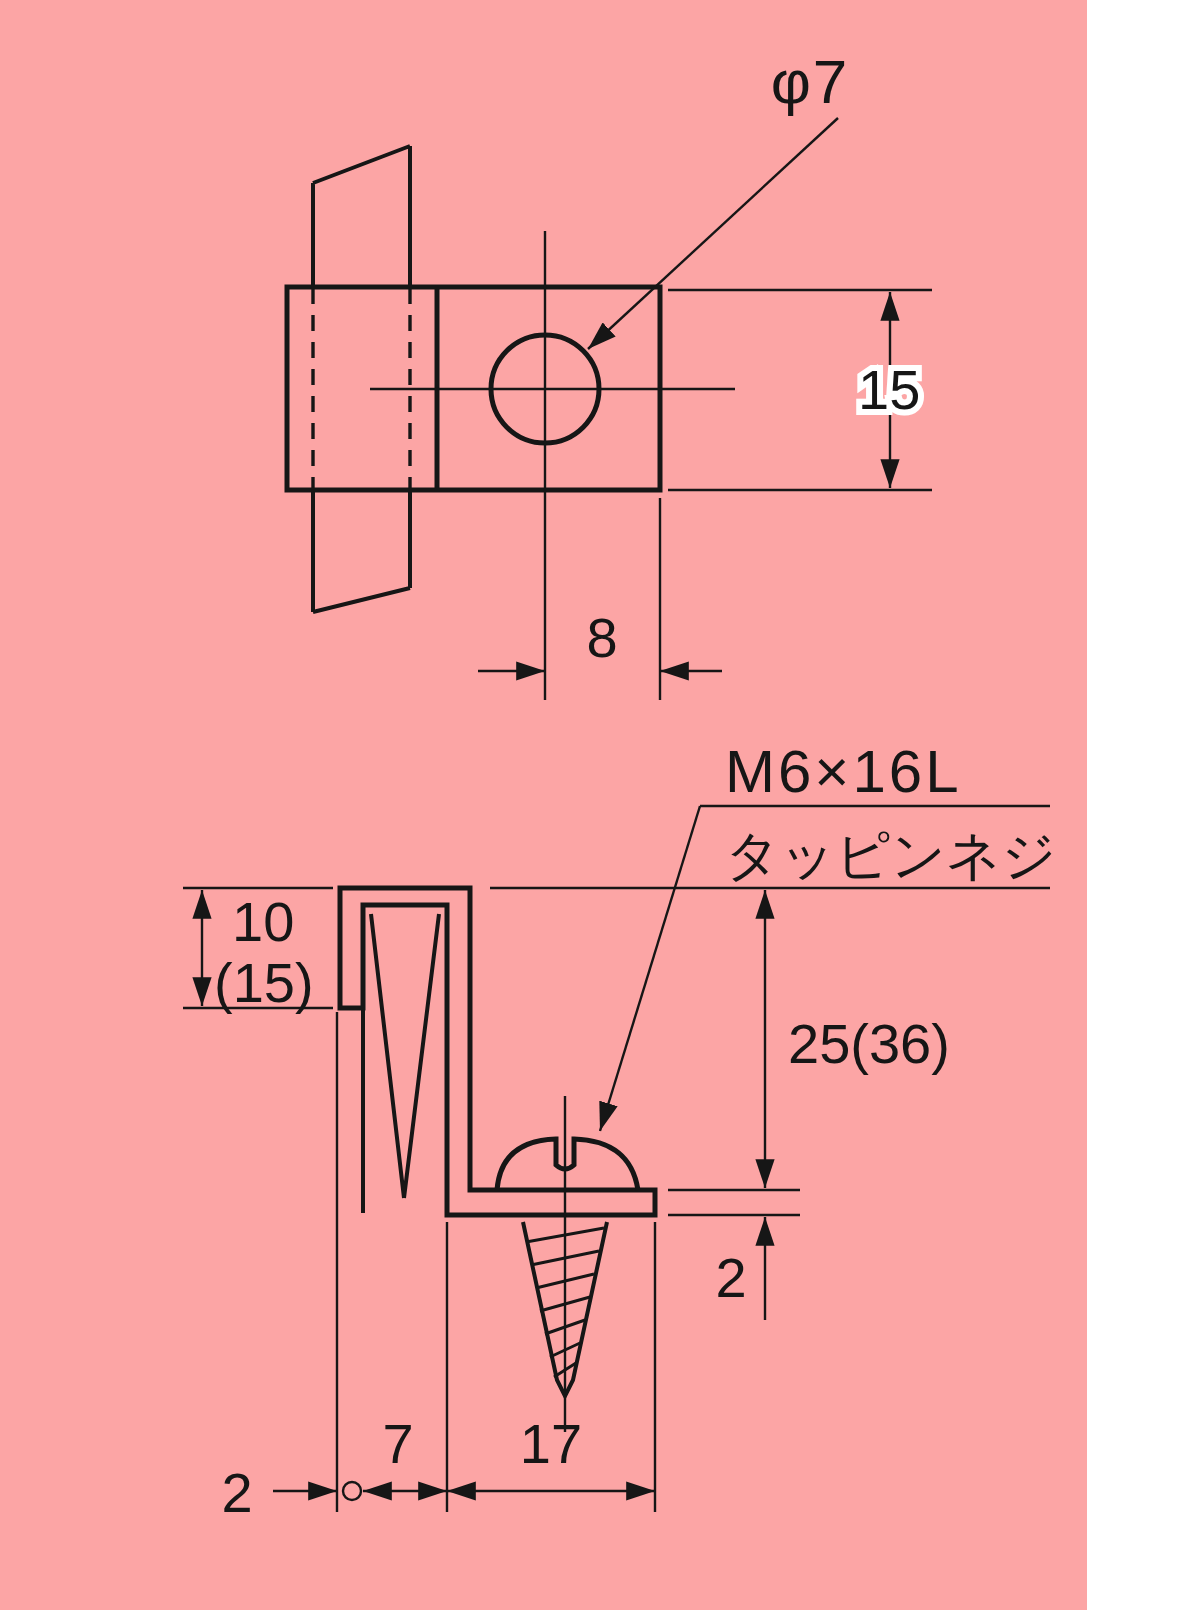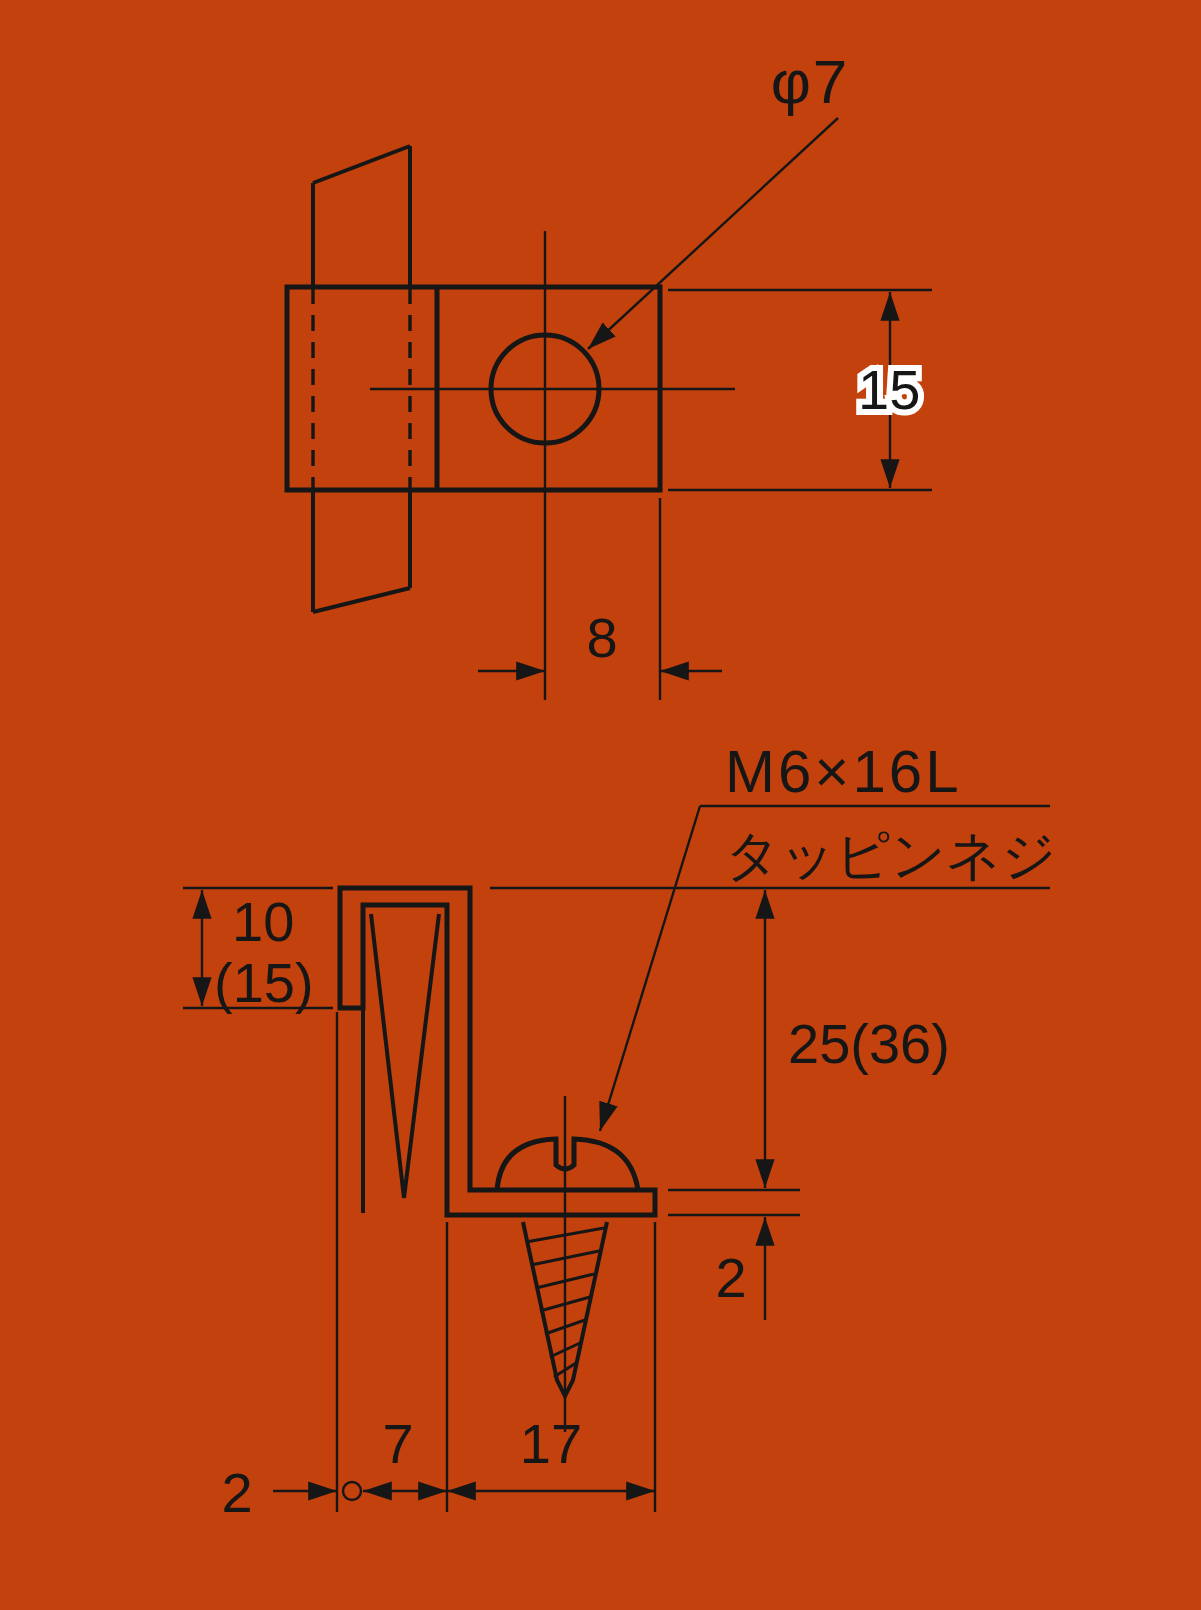--- a/index.html
+++ b/index.html
@@ -1,16 +1,16 @@
 <!DOCTYPE html>
 <html><head>
 <meta charset="utf-8">
 <style>
   html,body{margin:0;padding:0;background:#ffffff;}
-  .stage{position:relative;width:1201px;height:1610px;background:#c2410c;overflow:hidden;}
+  .stage{position:relative;width:1087px;height:1610px;background:#fca5a5;overflow:hidden;}
   svg{display:block;}
   .k5{stroke:#161616;stroke-width:5;fill:none;stroke-linejoin:miter;}
   .k4{stroke:#161616;stroke-width:4;fill:none;}
   .k3{stroke:#161616;stroke-width:3;fill:none;}
   .k2{stroke:#161616;stroke-width:2.4;fill:none;}
   .dash{stroke:#161616;stroke-width:3.4;fill:none;stroke-dasharray:16 11;}
   text{fill:#161616;font-family:"Liberation Sans","DejaVu Sans",sans-serif;font-weight:500;}
   .t56{font-size:56px;}
   .t54{font-size:54px;}
   .t60{font-size:60px;letter-spacing:3px;}

